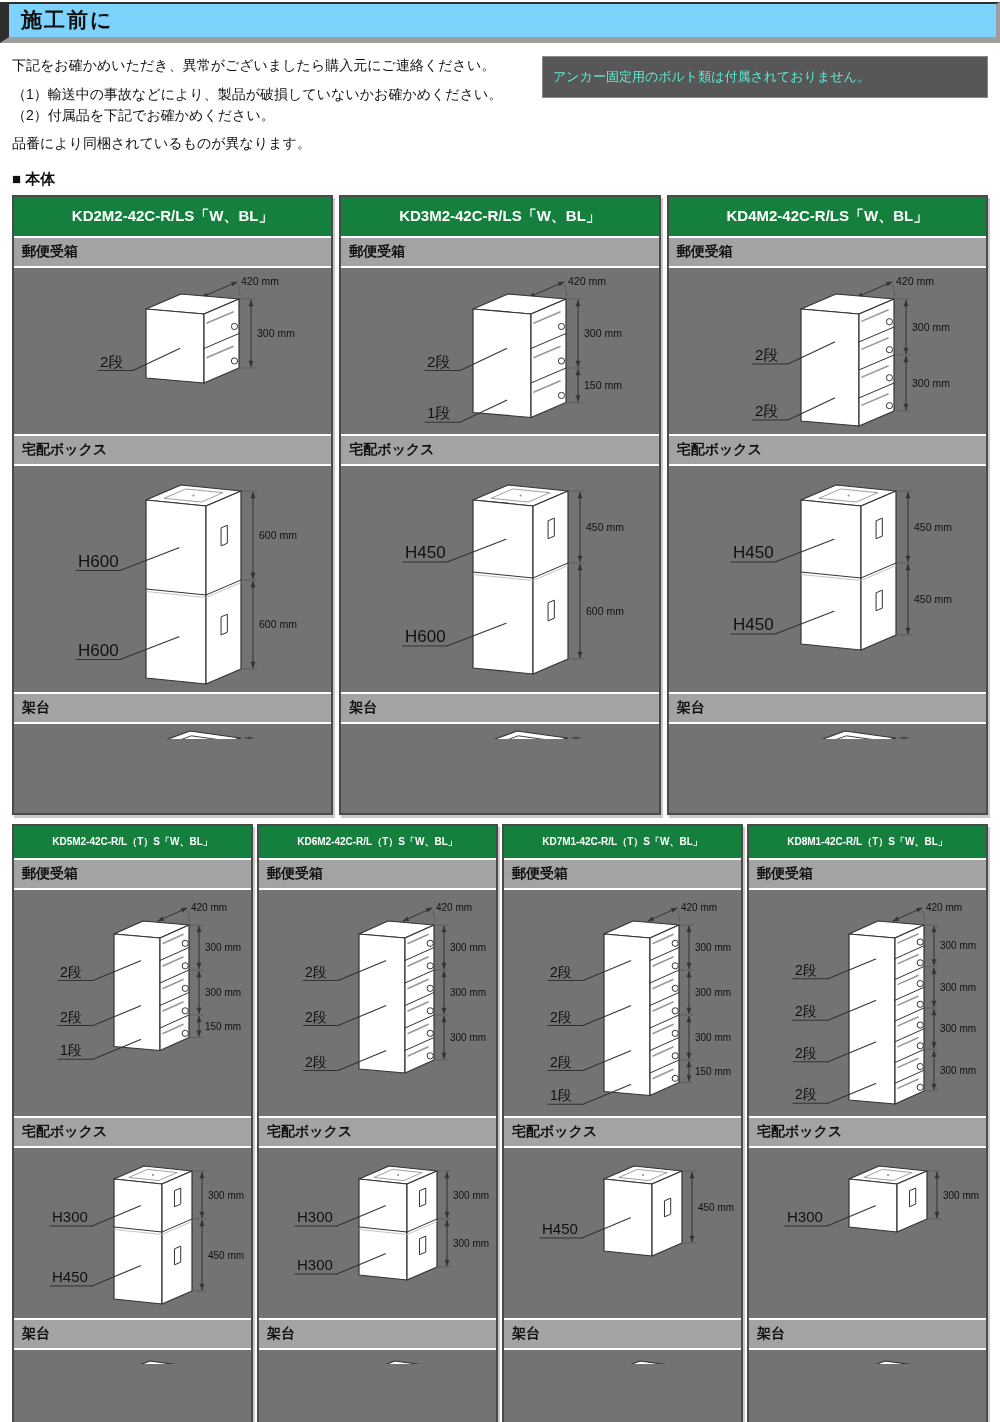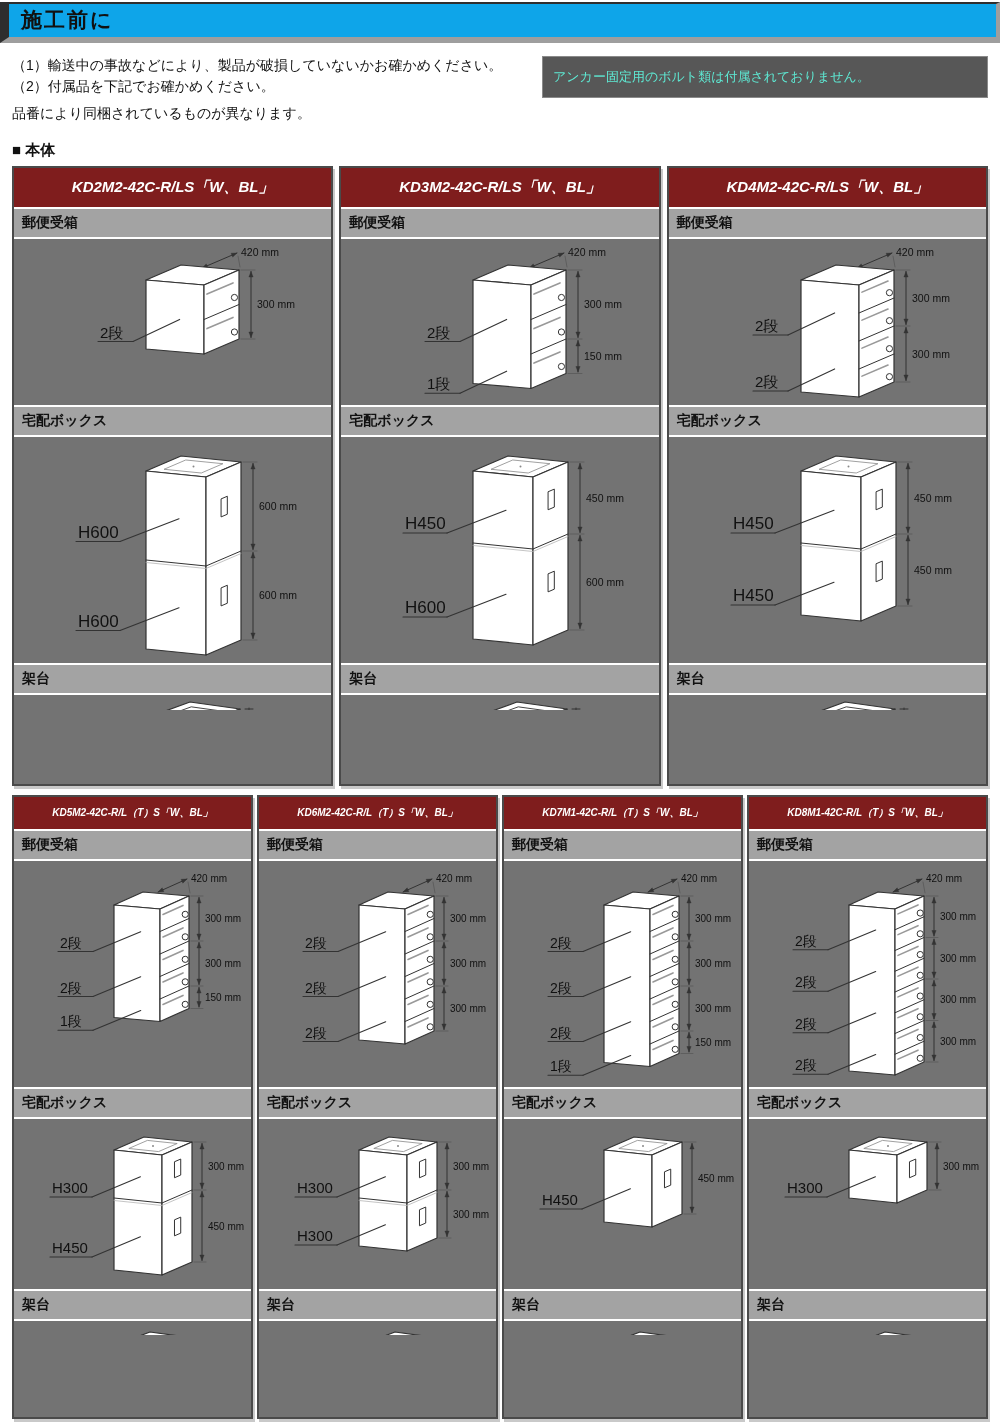--- a/index.html
+++ b/index.html
@@ -1,54 +1,55 @@
 <!DOCTYPE html>
 <html><head>
 <meta charset="utf-8">
 <style>
   html,body{margin:0;padding:0;background:#fff;}
   body{width:1000px;height:1422px;position:relative;font-family:"Liberation Sans","DejaVu Sans",sans-serif;color:#111;overflow:hidden;}
   .title-bar{margin:2px 0 0 0;border-left:9px solid #2e2e2e;border-top:2px solid #2e2e2e;
-    border-bottom:6px solid #9e9e9e;border-right:4px solid #9e9e9e;background:#0ea5e9;
+    border-bottom:6px solid #9e9e9e;border-right:4px solid #9e9e9e;background:#7dd3fc;
     padding:2px 12px 3px;font-size:21px;font-weight:bold;letter-spacing:2px;}
   .top-area{display:flex;margin:13px 12px 0 12px;gap:22px;align-items:flex-start;}
   .intro{flex:1;font-size:14px;line-height:1.3;}
   .intro p{margin:0 0 3px 0;}
   .intro p.gap-below{margin-bottom:11px;}
   .intro p.gap-above{margin-top:9px;}
   .note{width:424px;background:#575757;color:#5eead4;font-size:13px;line-height:1.55;
     padding:10px 10px;border:1px solid #8a8a8a;}
   .body-label{margin:15px 12px 6px 12px;font-weight:bold;font-size:15px;}
   .row{display:flex;margin:0 12px;gap:6px;}
   .row2{gap:4px;margin-top:9px;}
   .panel{flex:1;border:2px solid #4a4a4a;box-shadow:2px 3px 0 #c9c9c9;background:#fff;
     display:flex;flex-direction:column;min-width:0;}
   .row1 .panel{height:616px;}
   .row2 .panel{height:620px;}
-  .panel-header{background:#7f1d1d;color:#fff;font-weight:bold;text-align:center;white-space:nowrap;overflow:hidden;font-style:italic;}
+  .panel-header{background:#15803d;color:#fff;font-weight:bold;text-align:center;white-space:nowrap;overflow:hidden;}
   .row1 .panel-header{font-size:15px;padding:10px 2px;}
   .row2 .panel-header{font-size:10px;padding:9px 1px;}
   .band{background:#a3a3a3;font-weight:bold;font-size:14px;padding:5px 8px;border-top:2px solid #fff;border-bottom:2px solid #fff;}
   .diag{position:relative;background:#737373;}
   .row1 .d-mail{height:166px;}
   .row1 .d-del{height:226px;}
   .row1 .d-stand{flex:1;}
   .row2 .d-mail{height:226px;}
   .row2 .d-del{height:170px;}
   .row2 .d-stand{flex:1;}
   svg{display:block;}
   svg text{font-family:"Liberation Sans","DejaVu Sans",sans-serif;}
 </style>
 </head>
 <body>
 
 <div class="title-bar">施工前に</div>
 
 <div class="top-area">
   <div class="intro">
+    <p class="gap-below">下記をお確かめいただき、異常がございましたら購入元にご連絡ください。</p>
     <p>（1）輸送中の事故などにより、製品が破損していないかお確かめください。</p>
     <p>（2）付属品を下記でお確かめください。</p>
     <p class="gap-above">品番により同梱されているものが異なります。</p>
   </div>
   <div class="note">
     <div>アンカー固定用のボルト類は付属されておりません。</div>
   </div>
 </div>
 
 <div class="body-label">■ 本体</div>

